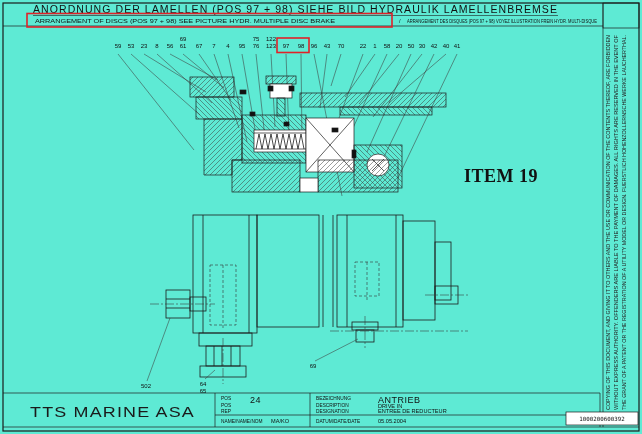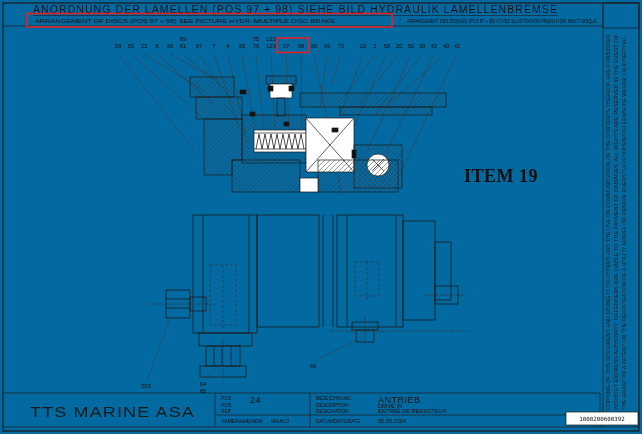--- a/index.html
+++ b/index.html
@@ -1,16 +1,16 @@
 <!DOCTYPE html>
 <html><head>
 <meta charset="utf-8">
 <style>
   html,body{margin:0;padding:0;background:#fff;}
-  .page{position:relative;width:642px;height:434px;background:#0369a1;overflow:hidden;
+  .page{position:relative;width:642px;height:434px;background:#5eead4;overflow:hidden;
         font-family:"Liberation Sans",sans-serif;}
   svg{position:absolute;left:0;top:0;}
   text{fill:#111;}
   .t-de{font-size:10px;letter-spacing:1px;}
   .t-sub{font-size:5.6px;}
   .c{font-size:6px;text-anchor:middle;}
   .c2{font-size:6px;text-anchor:middle;}
   .tb-lbl{font-size:4.8px;}
   .tb-val{font-size:5.6px;}
   .tb-big{font-size:9px;letter-spacing:0.5px;}

